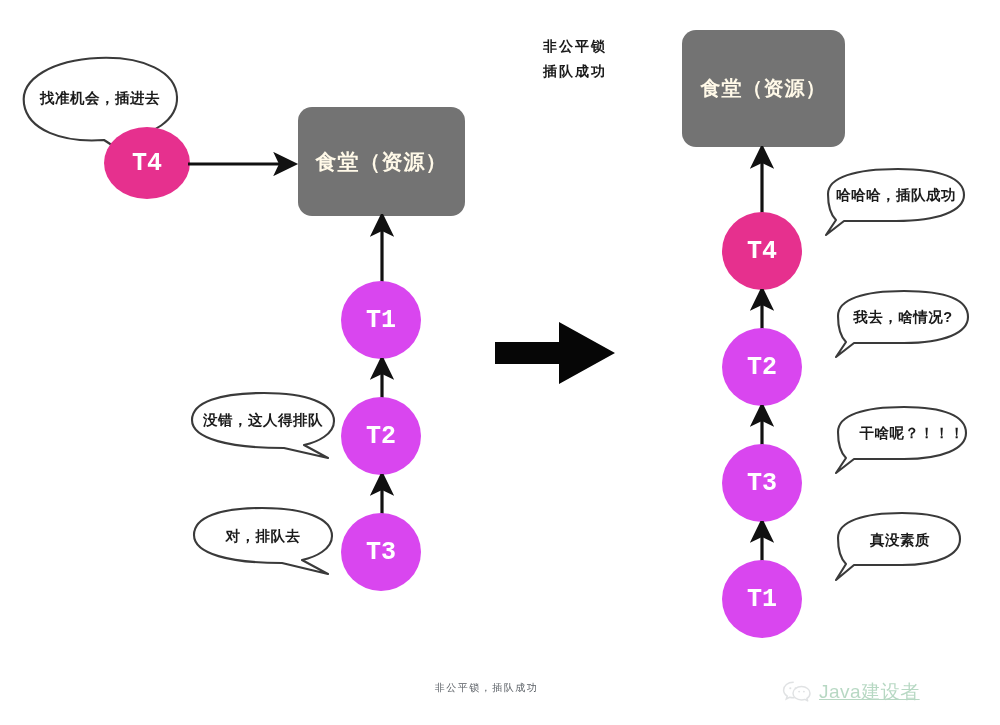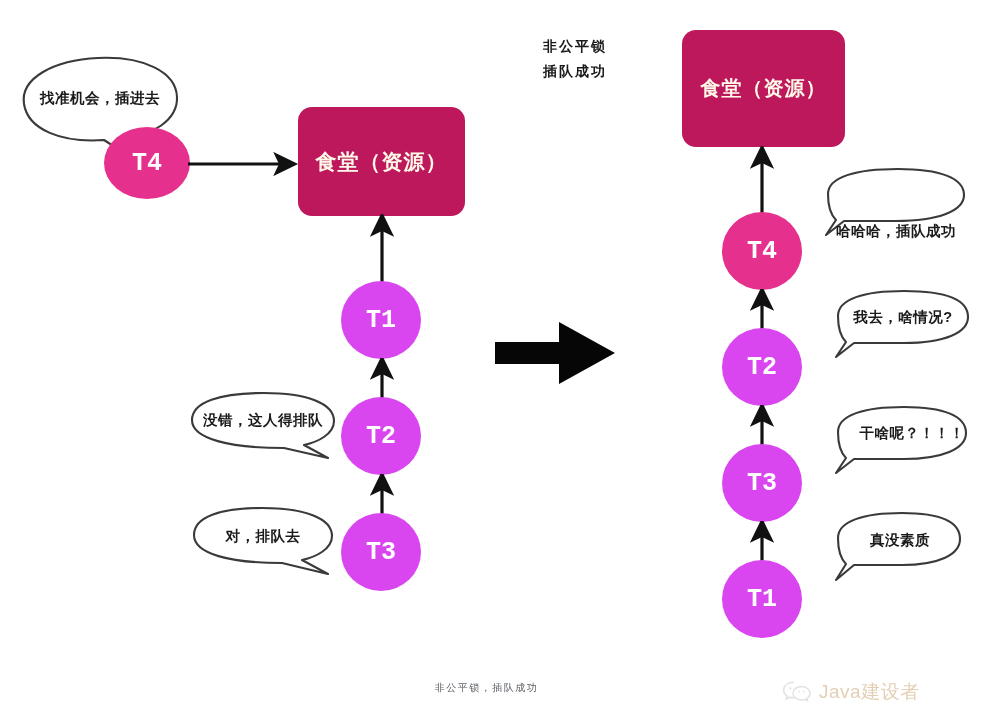--- a/index.html
+++ b/index.html
@@ -7,21 +7,21 @@
     width: 1000px; height: 725px;
     background: #ffffff;
     font-family: "Liberation Sans", "DejaVu Sans", sans-serif;
     overflow: hidden;
   }
   #stage { position: relative; width: 1000px; height: 725px; background: #ffffff; }
 
   
   .res-box {
     position: absolute;
-    background: #be185d;
+    background: #737373;
     border-radius: 14px;
     display: flex; align-items: center; justify-content: center;
     color: #FFF9E8;
     font-weight: bold;
     letter-spacing: 1px;
   }
   #res-left  { left: 298px; top: 107px; width: 167px; height: 109px; font-size: 21px; }
   #res-right { left: 682px; top: 30px;  width: 163px; height: 117px; font-size: 20px; }
 
   
@@ -85,21 +85,21 @@
     font-size: 10px; color: #5b6066; letter-spacing: 1.5px; padding-left: 41px;
   }
 
   
   #watermark {
     position: absolute; left: 782px; top: 679px;
     display: flex; align-items: center; gap: 7px;
     opacity: 0.30;
   }
   #watermark .wm-label {
-    font-size: 19px; color: #a16207; letter-spacing: 0.5px;
+    font-size: 19px; color: #15803d; letter-spacing: 0.5px; text-decoration: underline;
   }
 </style>
 </head>
 <body>
 
 <div id="stage">
 
   <svg width="0" height="0" style="position:absolute">
     <defs>
       <marker id="ah" markerWidth="9" markerHeight="9" refX="4.6" refY="4.5" orient="auto" markerUnits="strokeWidth">
@@ -176,21 +176,21 @@
   <svg class="arrow-v" style="left:750px; top:146px;" width="24" height="72">
     <line x1="12" y1="70" x2="12" y2="10" stroke="#111111" stroke-width="3.2" marker-end="url(#ah)"></line>
   </svg>
 
   <div class="bubble" style="left:802px; top:166px;">
     <svg width="166" height="72" viewBox="0 0 166 72">
       <path d="M26,28 C26,11 54,3 96,3 C138,3 162,12 162,29
                C162,45 136,55 94,55 L42,55 L24,69 L34,54
                C28,48 26,38 26,28 Z" fill="#ffffff" stroke="#3a3a3a" stroke-width="2.1" stroke-linejoin="round"></path>
     </svg>
-    <div class="btxt" style="left:28px; top:14px; width:132px; height:30px;margin-top:36px;">哈哈哈，插队成功</div>
+    <div class="btxt" style="left:28px; top:14px; width:132px; height:30px;">哈哈哈，插队成功</div>
   </div>
 
   <div class="node pink" id="n-r-t4">T4</div>
 
   <svg class="arrow-v" style="left:750px; top:289px;" width="24" height="46">
     <line x1="12" y1="44" x2="12" y2="9" stroke="#111111" stroke-width="3.2" marker-end="url(#ah)"></line>
   </svg>
 
   <div class="bubble" style="left:812px; top:288px;">
     <svg width="160" height="72" viewBox="0 0 160 72">

